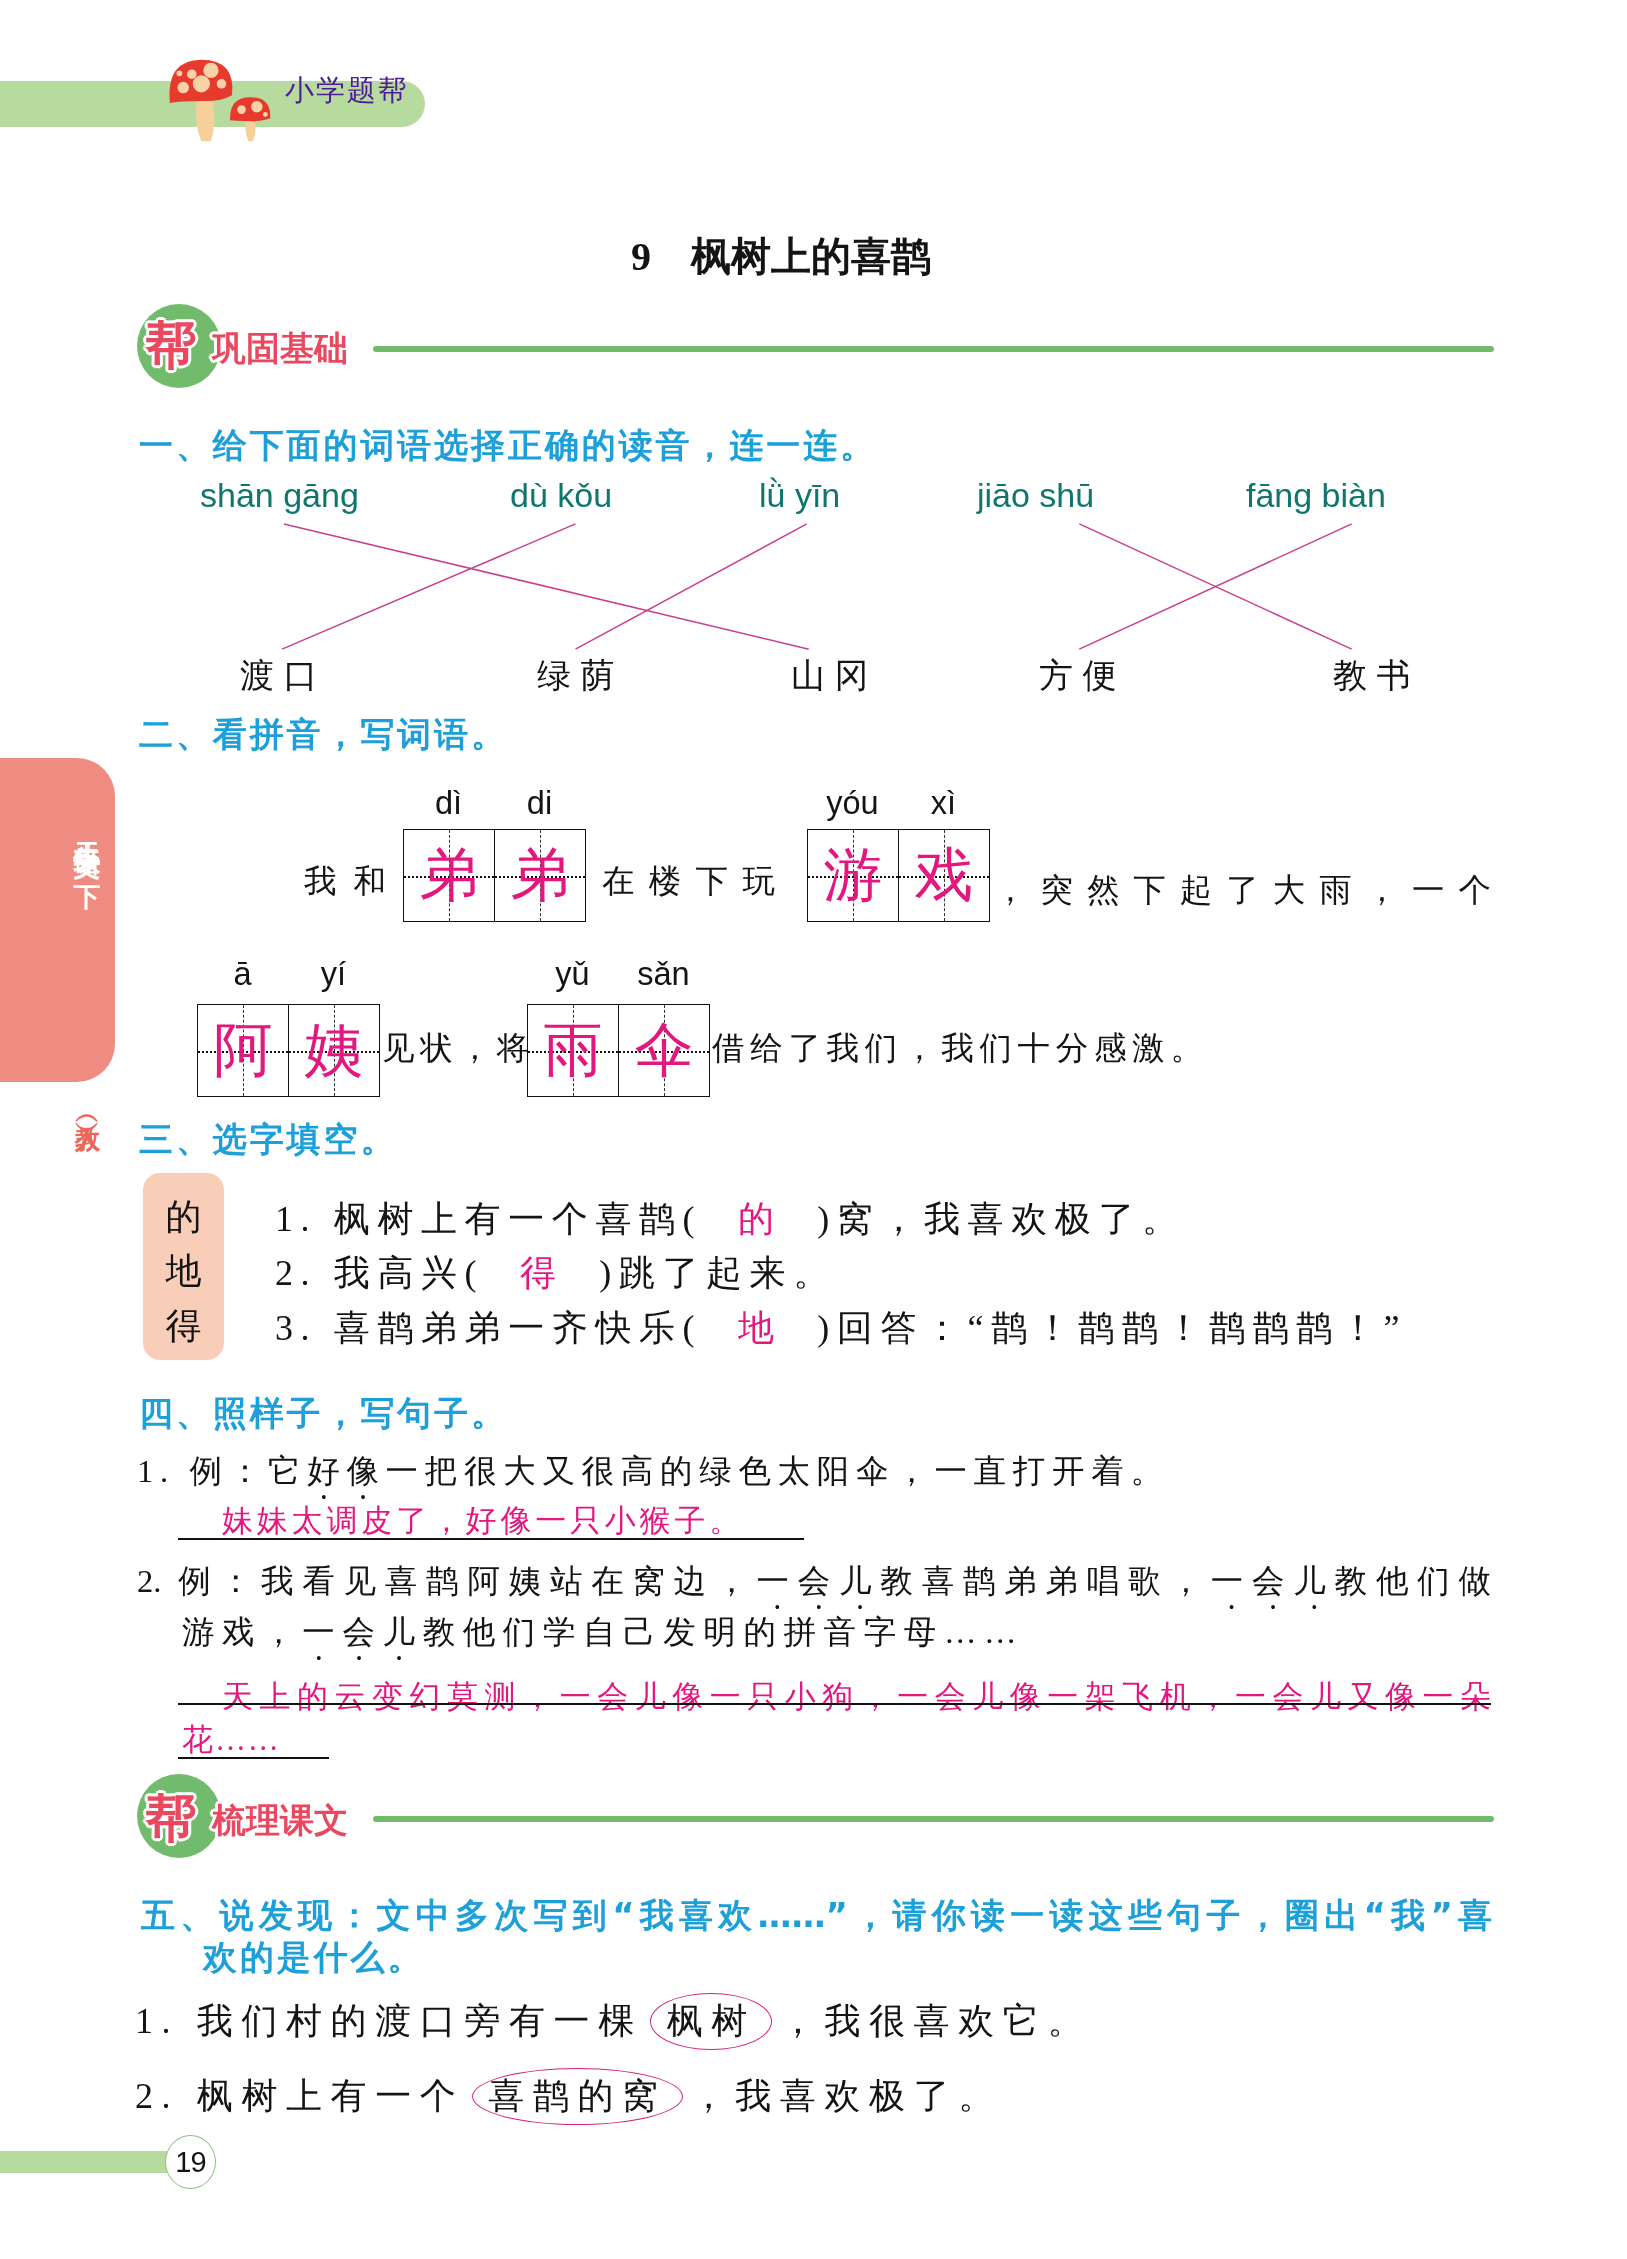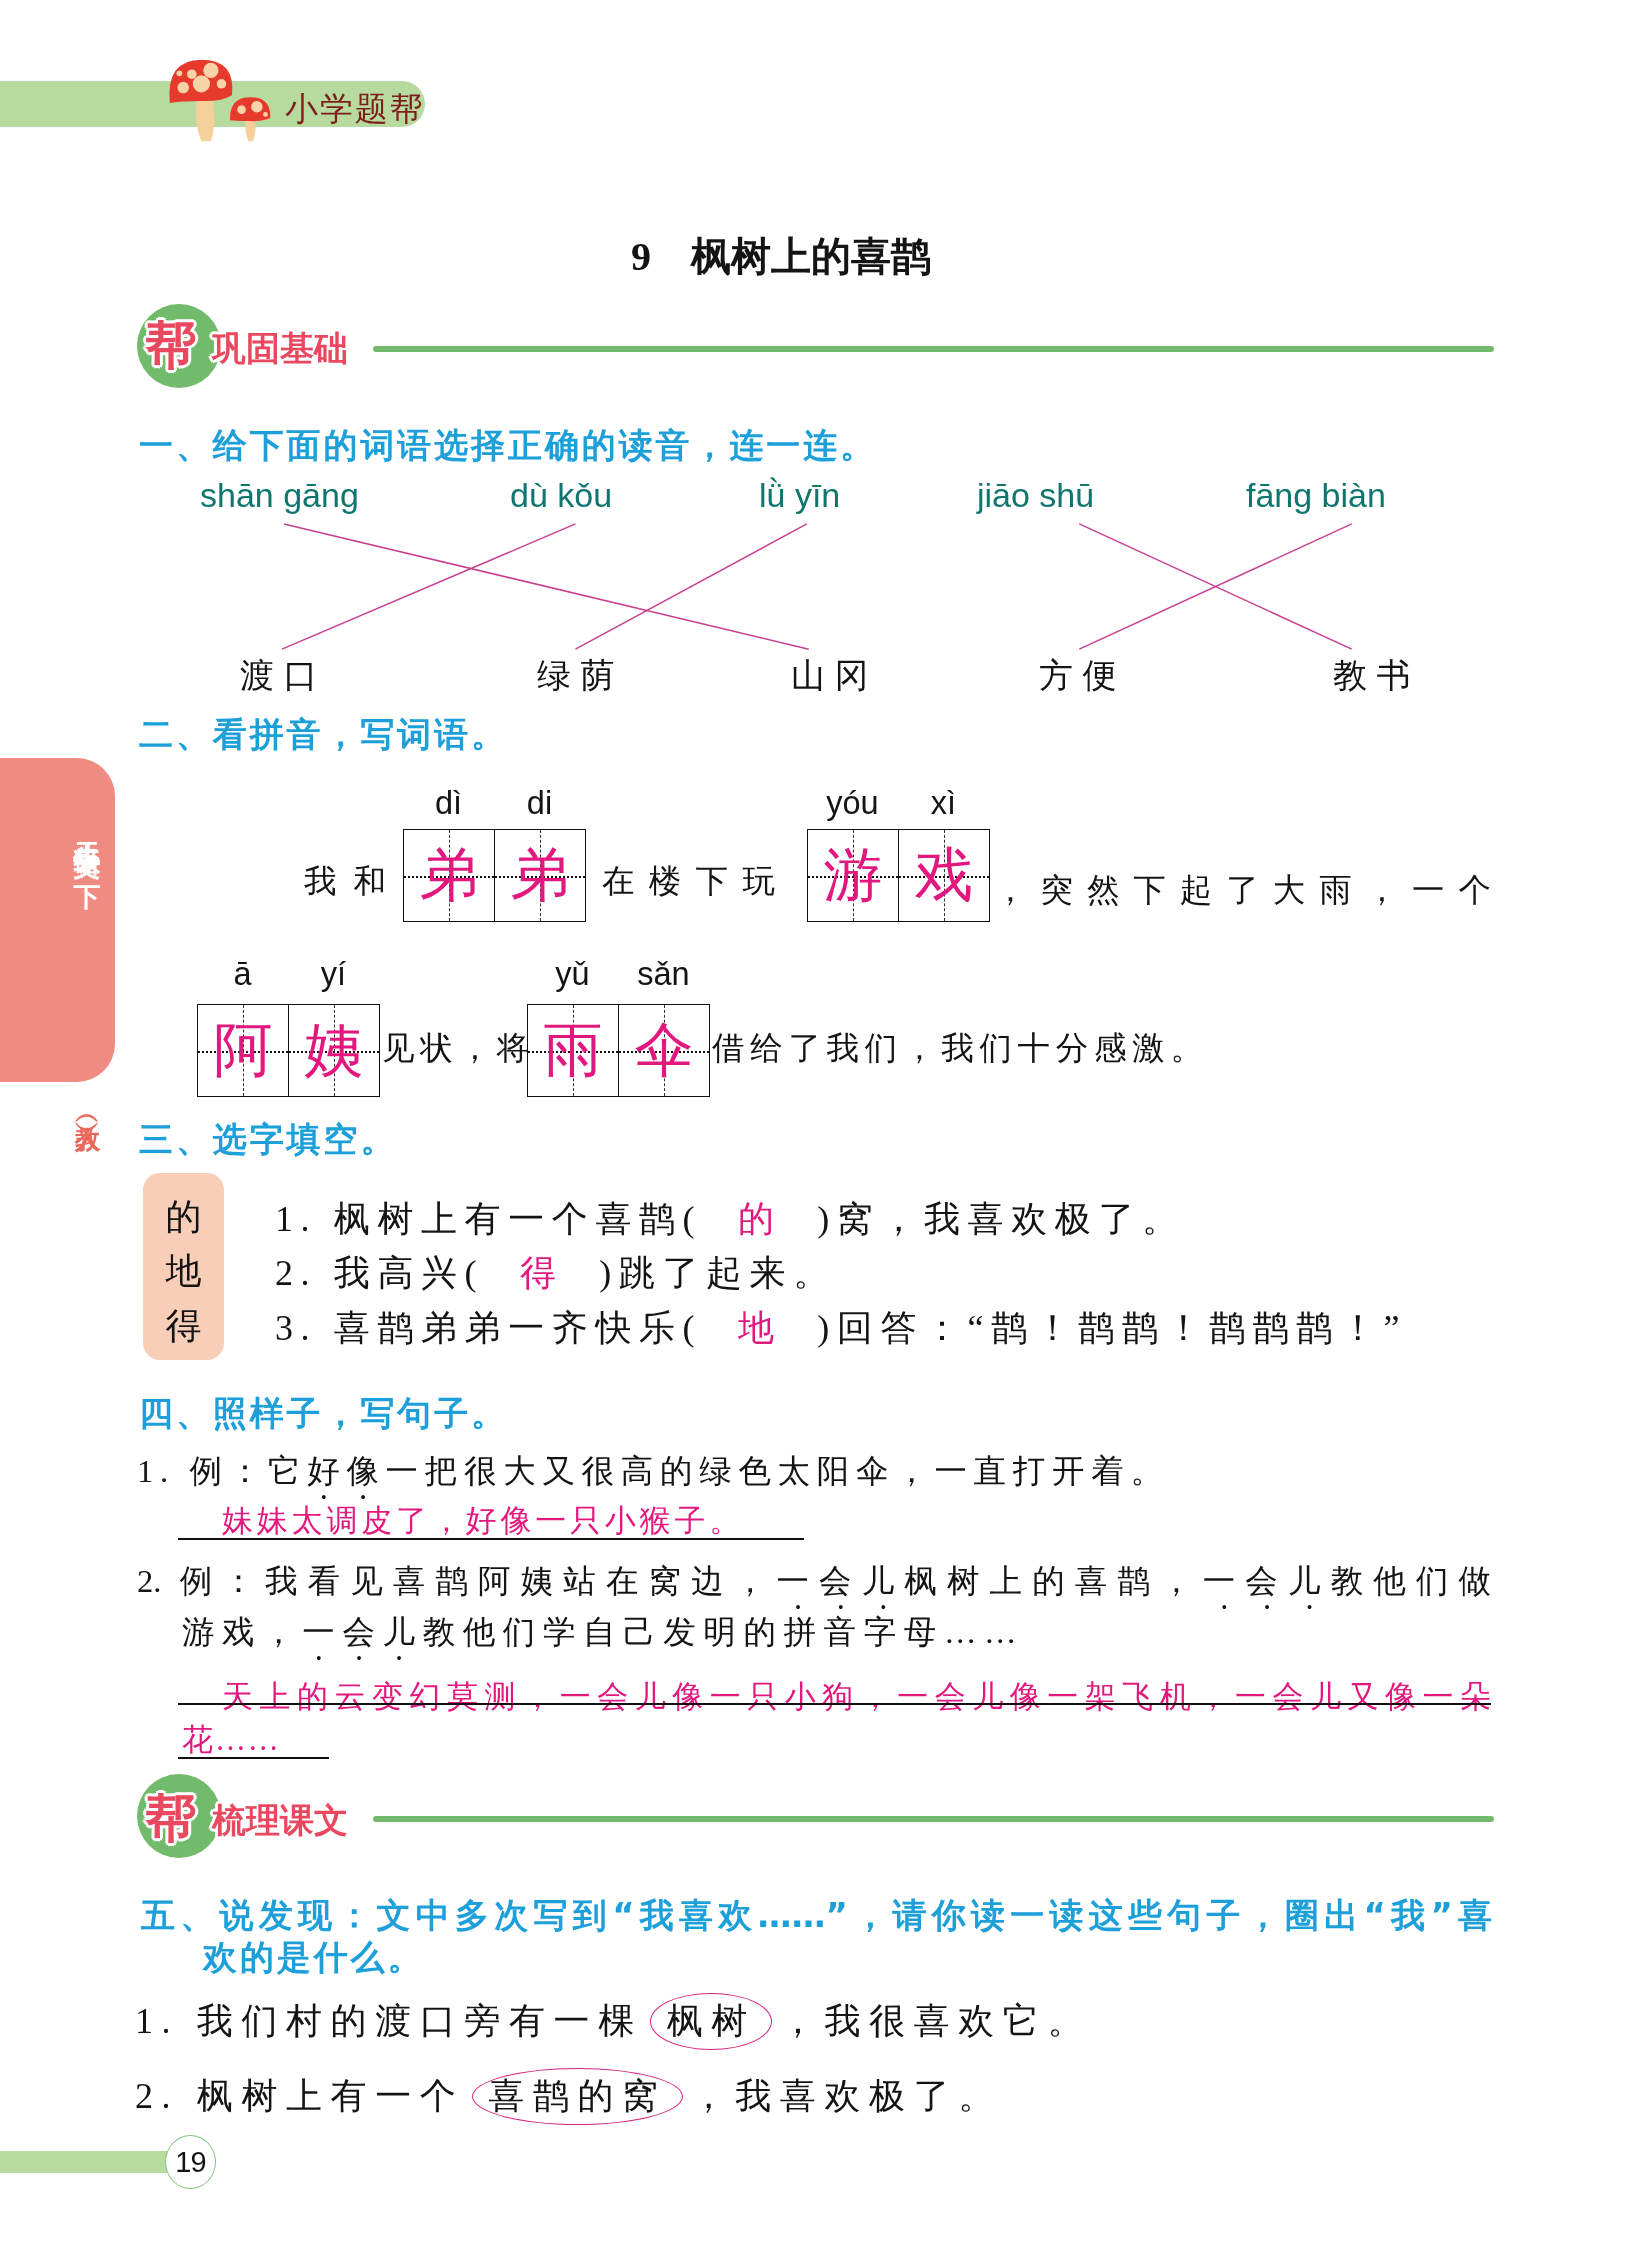--- a/index.html
+++ b/index.html
@@ -11,21 +11,21 @@
   body {
     width: 1628px; height: 2260px; position: relative; overflow: hidden;
     background: #ffffff; color: var(--text);
     font-family: "Liberation Serif", "DejaVu Serif", serif;
   }
   .abs { position: absolute; white-space: nowrap; line-height: 1; }
 
   
   .band { left: 0; top: 81px; width: 425px; height: 46px; background: var(--band_green); border-radius: 0 23px 23px 0; }
   .mush { left: 163px; top: 57px; width: 115px; height: 88px; }
-  .brand { left: 285px; top: 92px; font-size: 33px; letter-spacing: 1.9px; font-family: "DejaVu Sans", sans-serif; color: #7f1d1d; }
+  .brand { left: 285px; top: 76px; font-size: 29px; letter-spacing: 1.9px; font-family: "DejaVu Sans", sans-serif; color: #4c1d95; }
 
   
   .title { left: 631px; top: 229px; font: bold 40px "DejaVu Sans", sans-serif; display: flex; align-items: baseline; }
   .title .num { font-family: "Liberation Serif", serif; margin-right: 40px; }
 
   
   .side-tab { left: 0; top: 758px; width: 115px; height: 324px; background: var(--tab_salmon); border-radius: 0 38px 38px 0; }
   .side-label { left: 69px; top: 822px; font: bold 27px "DejaVu Sans", sans-serif; color: #fff; writing-mode: vertical-rl; text-orientation: upright; letter-spacing: 1.9px; }
   .side-edition { left: 71px; top: 1107px; font: bold 25px "DejaVu Sans", sans-serif; color: #e8685a; writing-mode: vertical-rl; text-orientation: upright; }
 
@@ -198,21 +198,21 @@
 
 <div class="abs qhead" style="left:139px;top:1391px">四、照样子，写句子。</div>
 
 <div class="abs line" style="left:137px;top:1453px;letter-spacing:6.7px">
   <span>1. 例：它</span><span class="emph">好像</span><span>一把很大又很高的绿色太阳伞，一直打开着。</span>
 </div>
 <div class="abs ans" style="left:222px;top:1505px;letter-spacing:3.8px">妹妹太调皮了，好像一只小猴子。</div>
 <div class="abs uline" style="left:178px;top:1538px;width:626px"></div>
 
 <div class="abs line just" style="left:137px;top:1554px;width:1354px">
-  <span>2. 例：我看见喜鹊阿姨站在窝边，</span><span class="emph">一会儿</span><span>枫树上的喜鹊，</span><span class="emph">一会儿</span><span>教他们做</span>
+  <span>2. 例：我看见喜鹊阿姨站在窝边，</span><span class="emph">一会儿</span><span>教喜鹊弟弟唱歌，</span><span class="emph">一会儿</span><span>教他们做</span>
 </div>
 <div class="abs line" style="left:182px;top:1614px;letter-spacing:7.6px">
   <span>游戏，</span><span class="emph">一会儿</span><span>教他们学自己发明的拼音字母……</span>
 </div>
 <div class="abs ans just" style="left:222px;top:1672px;width:1269px">天上的云变幻莫测，一会儿像一只小狗，一会儿像一架飞机，一会儿又像一朵</div>
 <div class="abs uline" style="left:178px;top:1703px;width:1313px"></div>
 <div class="abs ans" style="left:182px;top:1724px;letter-spacing:1.9px">花……</div>
 <div class="abs uline" style="left:178px;top:1757px;width:151px"></div>
 
 <div class="abs sec-circle" style="left:137px;top:1774px"></div>

